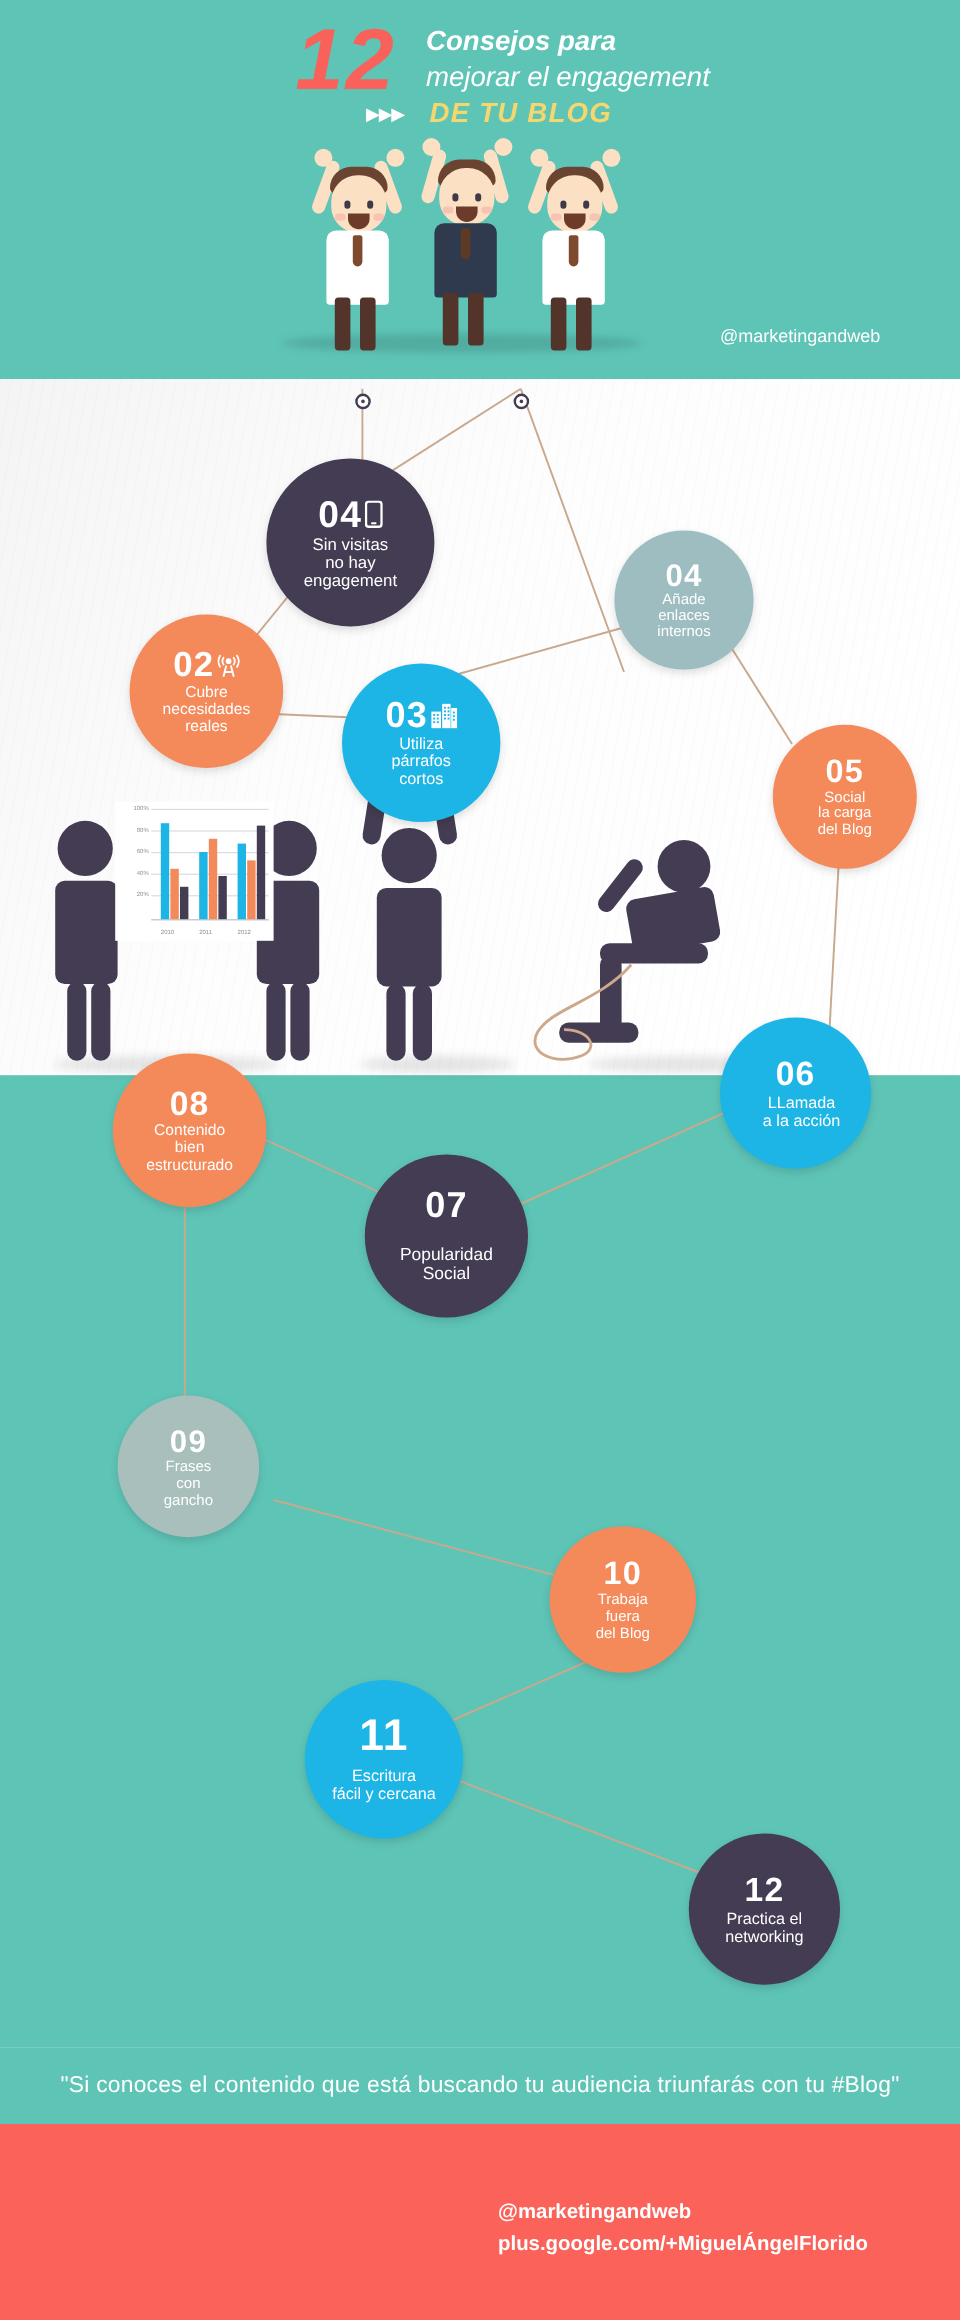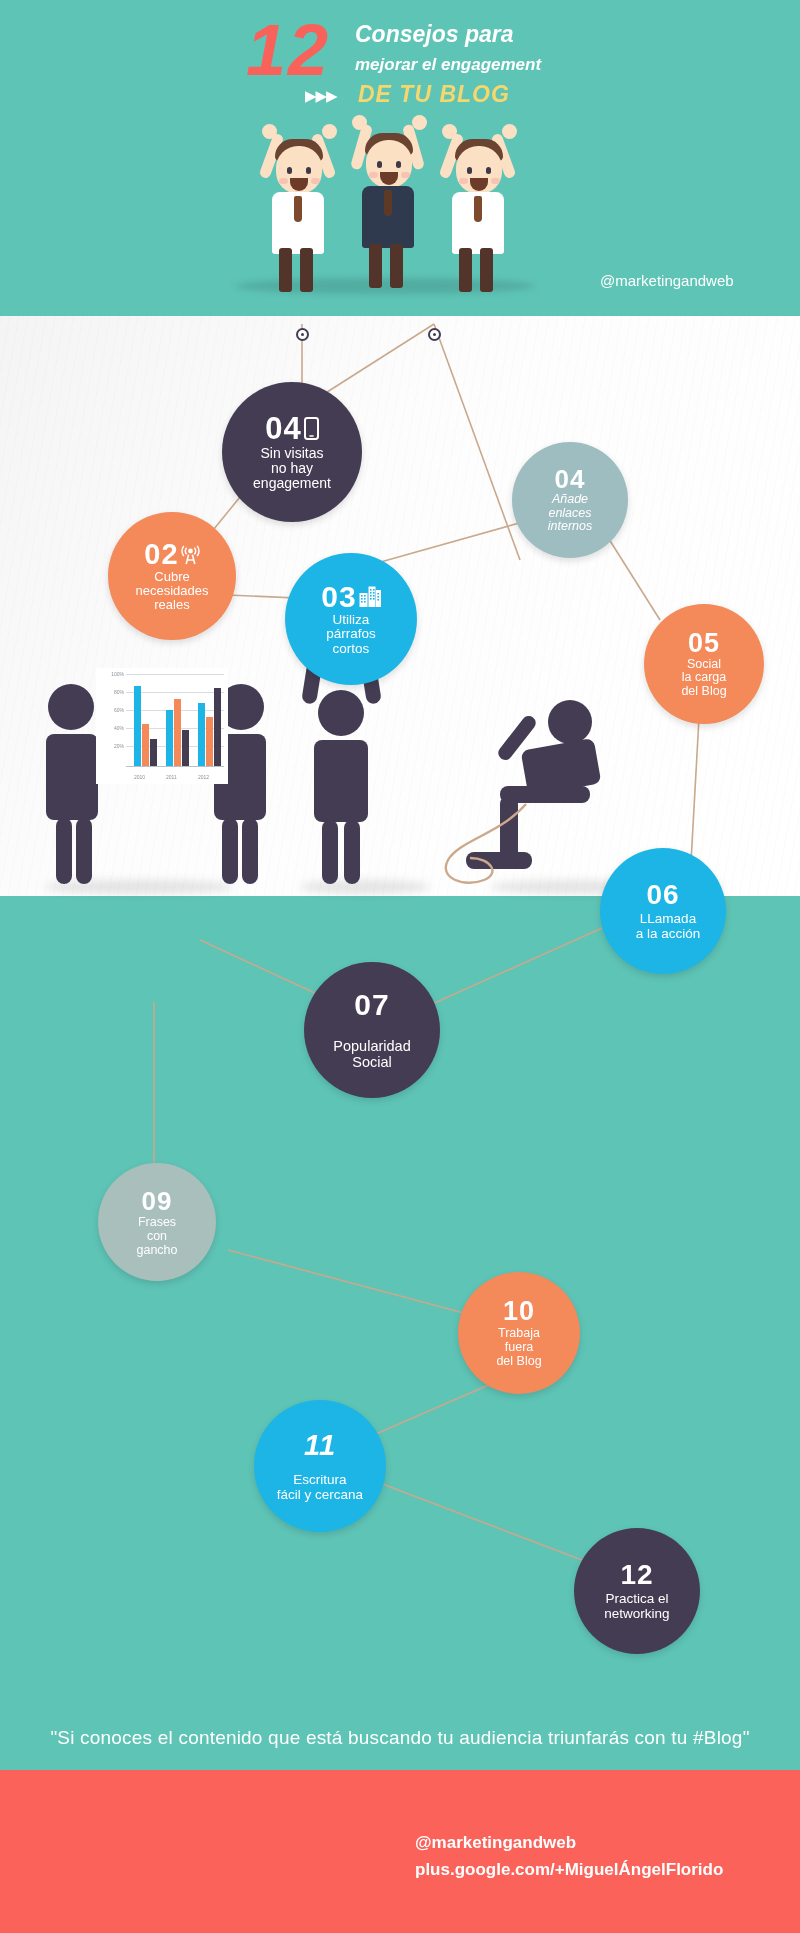--- a/index.html
+++ b/index.html
@@ -34,21 +34,21 @@
     font-size:72px;line-height:72px;font-weight:bold;font-style:italic;
     color:#f9625a;letter-spacing:2px;
     font-family:"Liberation Sans", sans-serif;
   }
   #hdr-l1{
     position:absolute;left:355px;top:22px;
     font-size:23px;line-height:25px;font-weight:bold;font-style:italic;color:#ffffff;
   }
   #hdr-l2{
     position:absolute;left:355px;top:52px;
-    font-size:17px;line-height:25px;font-weight:bold;font-style:italic;color:#ffffff;
+    font-size:23px;line-height:25px;font-weight:normal;font-style:italic;color:#ffffff;
   }
   #hdr-arrows{
     position:absolute;left:305px;top:88px;
     font-size:15px;line-height:15px;color:#ffffff;letter-spacing:-1px;
   }
   #hdr-l3{
     position:absolute;left:358px;top:82px;
     font-size:23px;line-height:25px;font-weight:bold;font-style:italic;color:#f5d76e;
     letter-spacing:1px;
   }
@@ -367,21 +367,21 @@
       <div>Utiliza</div>
       <div>párrafos</div>
       <div>cortos</div>
     </div>
   </div>
 
   <div class="circle" style="left:512px;top:442px;width:116px;height:116px;background:#9ebdc0;">
     <div class="num" style="font-size:26px;line-height:26px;margin-bottom:1px;">
       <span>04</span>
     </div>
-    <div class="cap" style="font-size:12.5px;line-height:13.5px;font-style:italic;">
+    <div class="cap" style="font-size:12.5px;line-height:13.5px;">
       <div>Añade</div>
       <div>enlaces</div>
       <div>internos</div>
     </div>
   </div>
 
   <div class="circle" style="left:644px;top:604px;width:120px;height:120px;background:#f4895a;">
     <div class="num" style="font-size:27px;line-height:27px;margin-bottom:1px;">
       <span>05</span>
     </div>
@@ -405,20 +405,30 @@
   <div class="circle" style="left:304px;top:962px;width:136px;height:136px;background:#443c52;">
     <div class="num" style="font-size:30px;line-height:30px;margin-bottom:18px;">
       <span>07</span>
     </div>
     <div class="cap" style="font-size:14.5px;line-height:16px;">
       <div>Popularidad</div>
       <div>Social</div>
     </div>
   </div>
 
+  <div class="circle" style="left:94px;top:878px;width:128px;height:128px;background:#f4895a;">
+    <div class="num" style="font-size:28px;line-height:28px;margin-bottom:1px;">
+      <span>08</span>
+    </div>
+    <div class="cap" style="font-size:13px;line-height:14.5px;">
+      <div>Contenido</div>
+      <div>bien</div>
+      <div>estructurado</div>
+    </div>
+  </div>
 
   <div class="circle" style="left:98px;top:1163px;width:118px;height:118px;background:#a8bfbc;">
     <div class="num" style="font-size:26px;line-height:26px;margin-bottom:1px;">
       <span>09</span>
     </div>
     <div class="cap" style="font-size:12.5px;line-height:14px;">
       <div>Frases</div>
       <div>con</div>
       <div>gancho</div>
     </div>
@@ -429,21 +439,21 @@
       <span>10</span>
     </div>
     <div class="cap" style="font-size:12.5px;line-height:14px;">
       <div>Trabaja</div>
       <div>fuera</div>
       <div>del Blog</div>
     </div>
   </div>
 
   <div class="circle" style="left:254px;top:1400px;width:132px;height:132px;background:#1db5e5;">
-    <div class="num" style="font-size:29px;line-height:29px;margin-bottom:12px;font-style:italic;">
+    <div class="num" style="font-size:37px;line-height:29px;margin-bottom:12px;">
       <span>11</span>
     </div>
     <div class="cap" style="font-size:13.5px;line-height:15px;">
       <div>Escritura</div>
       <div>fácil y cercana</div>
     </div>
   </div>
 
   <div class="circle" style="left:574px;top:1528px;width:126px;height:126px;background:#443c52;">
     <div class="num" style="font-size:28px;line-height:28px;margin-bottom:2px;">

